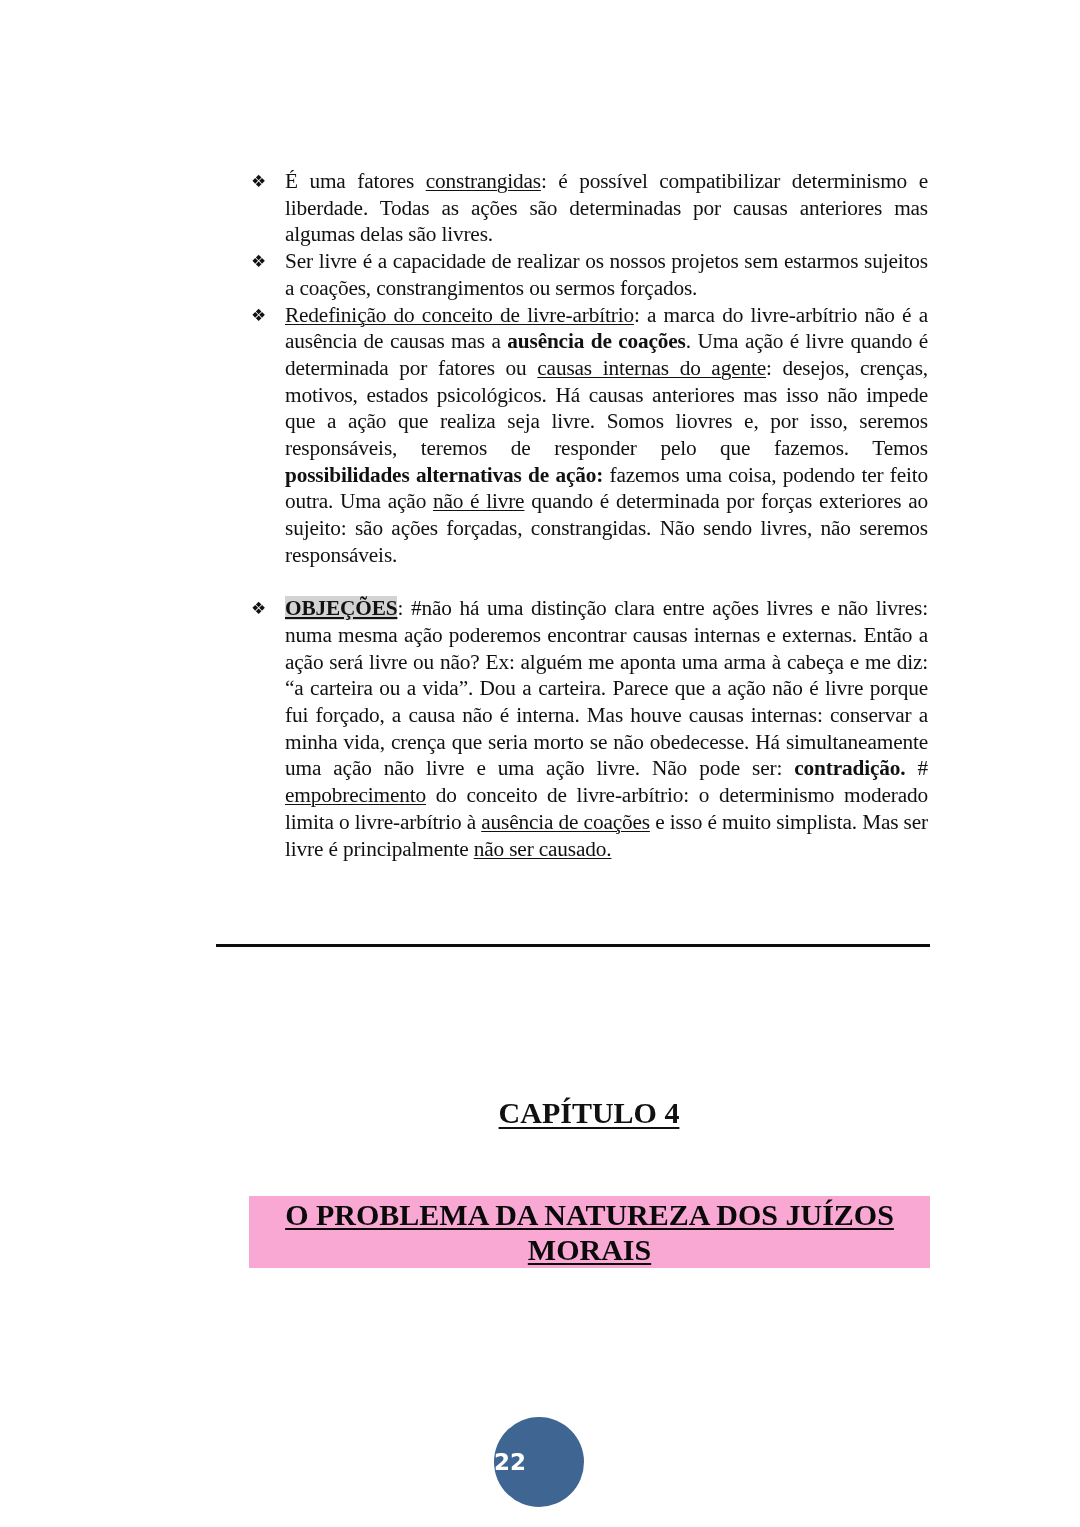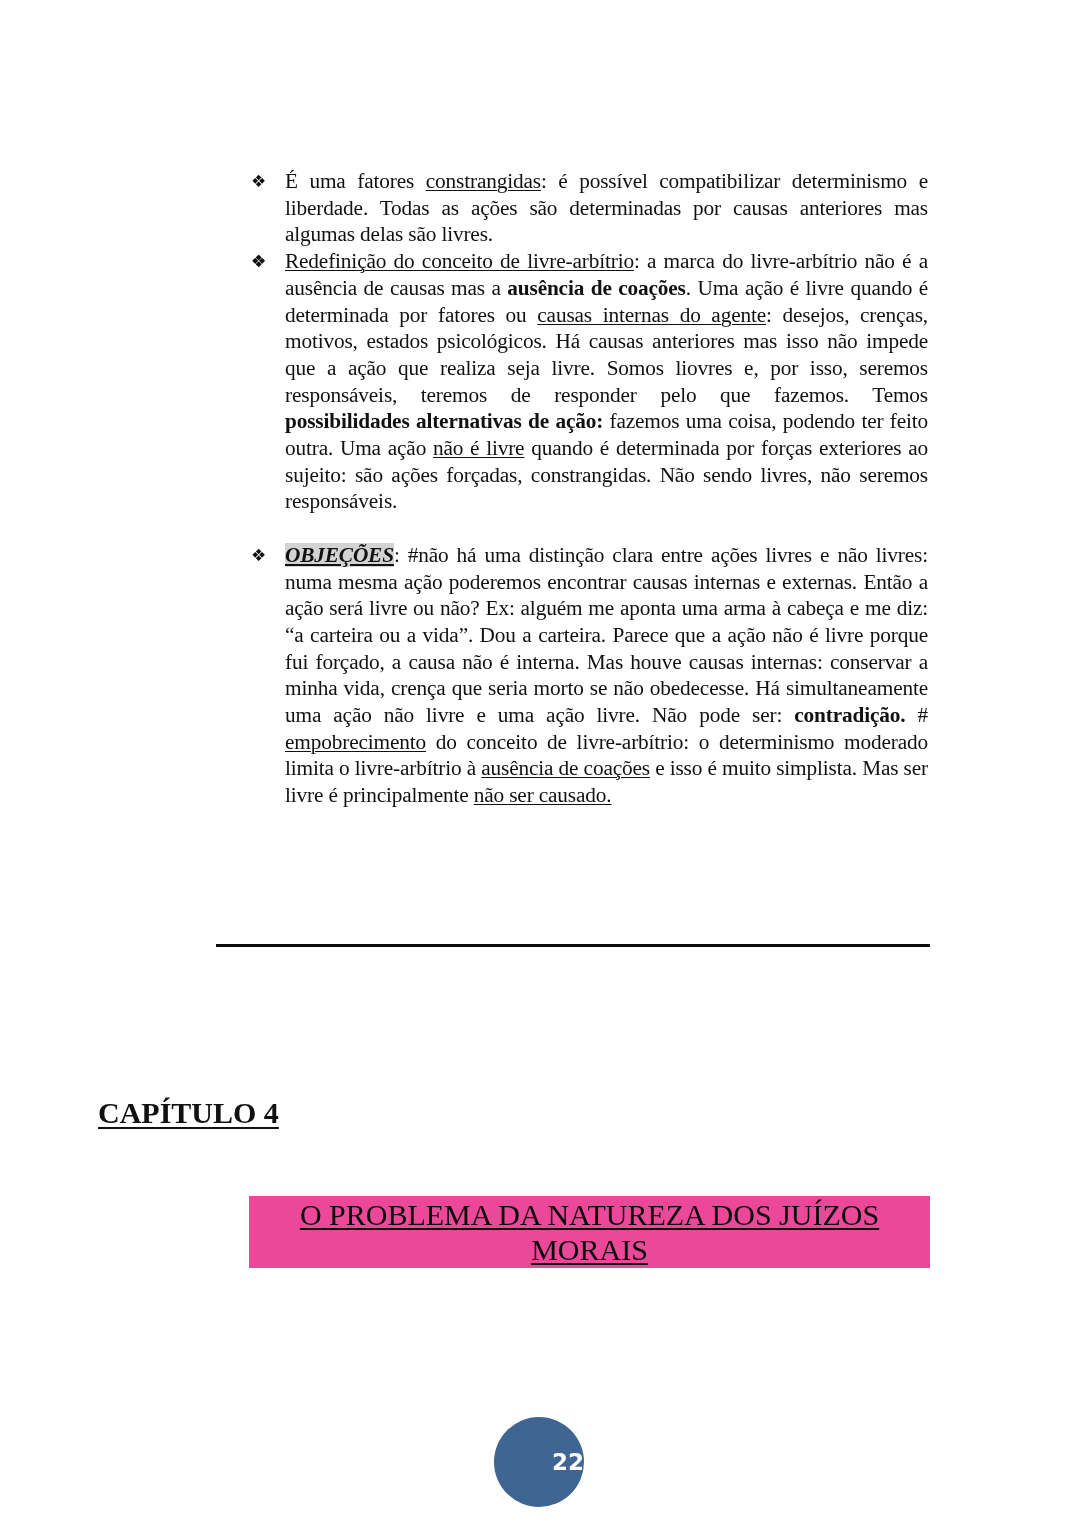--- a/index.html
+++ b/index.html
@@ -45,56 +45,57 @@
     position: absolute;
     left: 3px;
     top: 0;
     font-family: "DejaVu Sans", sans-serif;
     font-size: 17px;
     line-height: 26.7px;
     color: #111;
   }
   .u { text-decoration: underline; text-underline-offset: 2px; text-decoration-thickness: 1px; }
   .b { font-weight: bold; }
-  .hl { background: #d3d3d3; font-weight: bold; text-decoration: underline; text-underline-offset: 2px; font-style: italic; }
+  .hl { background: #d3d3d3; font-weight: bold; text-decoration: underline; text-underline-offset: 2px; }
 
   .rule {
     position: absolute;
     left: 216px;
     top: 944px;
     width: 714px;
     height: 3px;
     background: #0d0d0d;
   }
   .chapter {
     position: absolute;
     left: 0;
     width: 1080px;
     top: 1094px;
+    text-align: center;
     padding-left: 98px;
     box-sizing: border-box;
     font-weight: bold;
     font-size: 30px;
     line-height: 38px;
     color: #111;
   }
   .chapter span {
     text-decoration: underline;
     text-decoration-thickness: 2px;
     text-underline-offset: 4px;
   }
   .title-box {
     position: absolute;
     left: 249px;
     top: 1196px;
     width: 681px;
     height: 72px;
-    background: #ec4899;
+    background: #f9a8d4;
     text-align: center;
-    font-weight: normal;
+    font-weight: bold;
     font-size: 30px;
     line-height: 35px;
     color: #0a0a0a;
     padding-top: 1px;
     box-sizing: border-box;
   }
   .title-box span {
     text-decoration: underline;
     text-decoration-thickness: 2px;
     text-underline-offset: 3px;
@@ -105,35 +106,36 @@
     top: 1417px;
     width: 90px;
     height: 90px;
     border-radius: 50%;
     background: #3f6592;
     color: #ffffff;
     font-family: "DejaVu Sans", sans-serif;
     font-weight: bold;
     font-size: 23px;
     line-height: 90px;
-    text-align: right;
+    text-align: left;
   }
 </style>
 </head>
 <body>
 
 <div class="page">
 
   <ul class="bullets">
     <li class="bullet">
       <span class="bullet-glyph">❖</span>
       <span class="bullet-text"><span>É uma fatores </span><span class="u">constrangidas</span><span>: é possível compatibilizar determinismo e liberdade. Todas as ações são determinadas por causas anteriores mas algumas delas são livres.</span></span>
     </li>
     <li class="bullet">
       <span class="bullet-glyph">❖</span>
+      <span class="bullet-text"><span>Ser livre é a capacidade de realizar os nossos projetos sem estarmos sujeitos a coações, constrangimentos ou sermos forçados.</span></span>
     </li>
     <li class="bullet">
       <span class="bullet-glyph">❖</span>
       <span class="bullet-text"><span class="u">Redefinição do conceito de livre-arbítrio</span><span>: a marca do livre-arbítrio não é a ausência de causas mas a </span><span class="b">ausência de coações</span><span>. Uma ação é livre quando é determinada por fatores ou </span><span class="u">causas internas do agente</span><span>: desejos, crenças, motivos, estados psicológicos. Há causas anteriores mas isso não impede que a ação que realiza seja livre. Somos liovres e, por isso, seremos responsáveis, teremos de responder pelo que fazemos. Temos </span><span class="b">possibilidades alternativas de ação:</span><span> fazemos uma coisa, podendo ter feito outra.  Uma ação </span><span class="u">não é livre</span><span> quando é determinada por forças exteriores ao sujeito: são ações forçadas, constrangidas. Não sendo livres, não seremos responsáveis.</span></span>
     </li>
     <li class="bullet spaced">
       <span class="bullet-glyph">❖</span>
       <span class="bullet-text"><span class="hl">OBJEÇÕES</span><span>: #não há uma distinção clara entre ações livres e não livres: numa mesma ação poderemos encontrar causas internas e externas. Então a ação será livre ou não? Ex: alguém me aponta uma arma à cabeça e me diz: “a carteira ou a vida”. Dou a carteira. Parece que a ação não é livre porque fui forçado, a causa não é interna. Mas houve causas internas: conservar a minha vida, crença que seria morto se não obedecesse. Há simultaneamente uma ação não livre e uma ação livre. Não pode ser: </span><span class="b">contradição.</span><span> # </span><span class="u">empobrecimento</span><span> do conceito de livre-arbítrio: o determinismo moderado  limita o livre-arbítrio à </span><span class="u">ausência de coações</span><span> e isso é muito simplista.  Mas ser livre é principalmente </span><span class="u">não ser causado.</span></span>
     </li>
   </ul>

